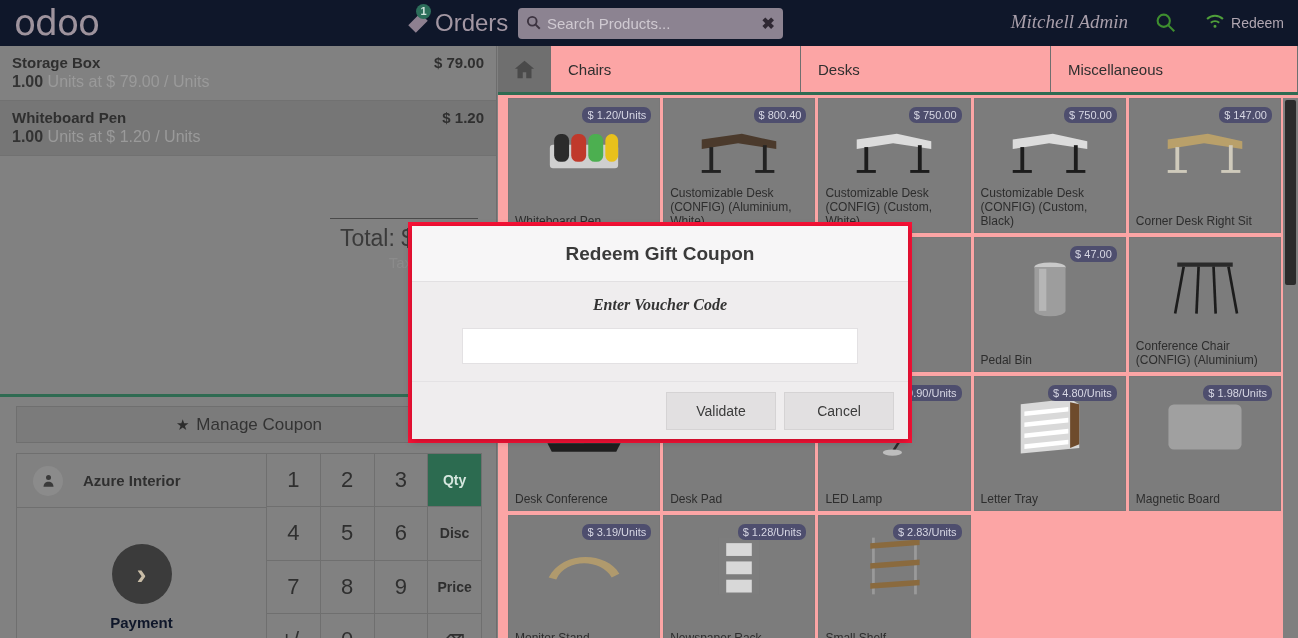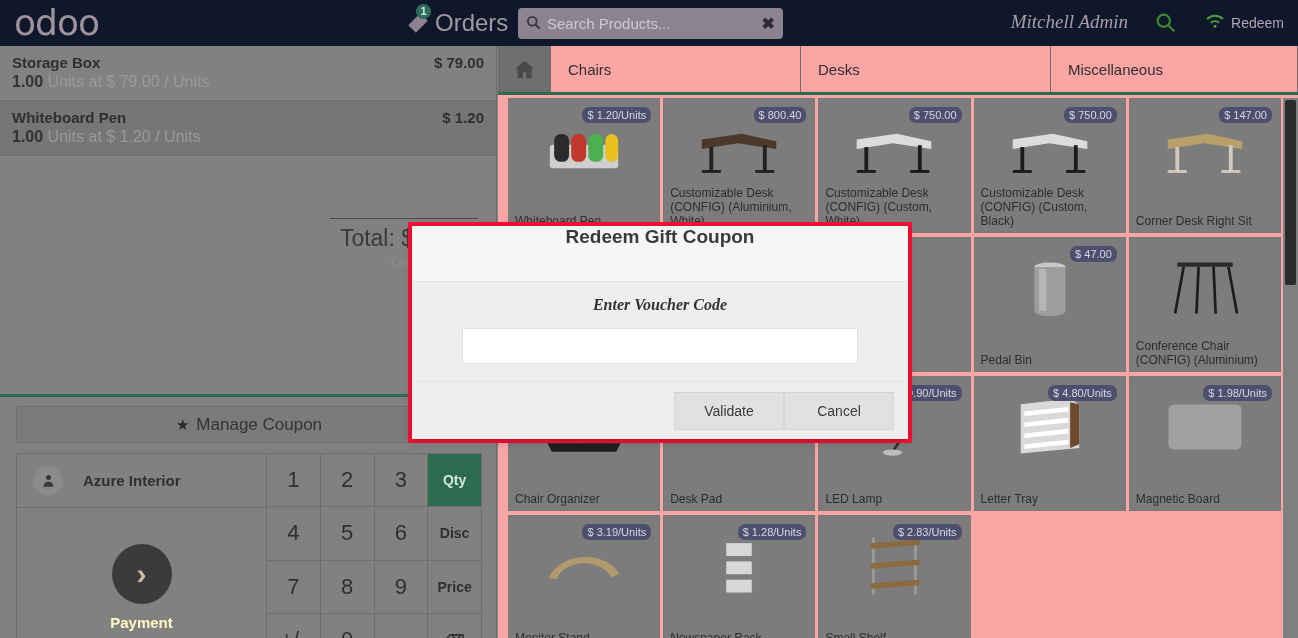--- a/index.html
+++ b/index.html
@@ -114,21 +114,21 @@
   .cust-name { margin-left: 20px; font-size: 15px; font-weight: 700; color: #2f2f2f; }
   .pay-btn {
     flex: 1; display: flex; flex-direction: column;
     align-items: center; justify-content: center; cursor: pointer;
   }
   .pay-circle {
     width: 60px; height: 60px; border-radius: 50%; background: #3b3b3b;
     display: flex; align-items: center; justify-content: center;
     color: #c9bda7; font-size: 30px; font-weight: 700;
   }
-  .pay-label { margin-top: 10px; font-size: 15px; font-weight: 700; color: #fef9c3; }
+  .pay-label { margin-top: 10px; font-size: 15px; font-weight: 700; color: #0f172a; }
 
   .numpad { flex: 1; display: grid; grid-template-columns: repeat(4, 1fr); grid-template-rows: repeat(4, 1fr); }
   .key {
     border-left: 1px solid #6f6f6f; border-bottom: 1px solid #6f6f6f;
     display: flex; align-items: center; justify-content: center;
     font-size: 22px; color: #2f2f2f; cursor: pointer;
   }
   .key.small { font-size: 14px; font-weight: 600; }
   .key.mode-active { background: #2c6b50; color: #d6e7df; }
   .numpad .key:nth-child(4n+4) { }
@@ -188,38 +188,38 @@
     position: absolute; left: 408px; top: 222px; width: 504px; height: 221px;
     border: 4px solid #fa1136; z-index: 50;
   }
   .modal {
     position: absolute; inset: 0; background: #efedee;
     display: flex; flex-direction: column;
     box-shadow: 0 2px 8px rgba(0,0,0,.25);
   }
   .modal-head {
     height: 56px; background: #f7f6f7; border-bottom: 1px solid #e2e0e2;
-    display: flex; align-items: flex-start; justify-content: center;
+    display: flex; align-items: center; justify-content: center;
   }
   .modal-title { font-size: 19px; color: #3a3a3a; font-weight: 600; }
   .modal-body { flex: 1; padding: 14px 50px 0 50px; text-align: center; }
   .modal-label {
     font-size: 16px; font-style: italic; font-weight: 700;
     color: #333; font-family: "Liberation Serif", serif;
   }
   .modal-input {
     margin-top: 14px; width: 100%; height: 36px;
     background: #fff; border: 1px solid #e3e1e3;
     font-size: 15px; padding: 0 8px;
     font-family: "Liberation Sans", sans-serif;
   }
   .modal-foot {
     height: 58px; border-top: 1px solid #e4e2e4;
     display: flex; align-items: center; justify-content: flex-end;
-    gap: 0; padding-right: 14px;
+    gap: 8px; padding-right: 14px;
   }
   .mbtn {
     min-width: 110px; height: 38px; background: #e2e0e1;
     border: 1px solid #d5d3d4; font-size: 14px; color: #3b3b3b;
     cursor: pointer; font-family: "Liberation Sans", sans-serif;
   }
 </style>
 </head>
 <body>
 
@@ -462,21 +462,21 @@
         </div>
         <div class="prod">
           <div class="prod-img">
             <svg width="86" height="64" preserveAspectRatio="xMidYMid meet" viewBox="0 0 80 50">
               <path d="M6 40 L74 40 L70 48 L10 48 Z" fill="#1f1f1f"></path>
               <rect x="14" y="16" width="22" height="24" fill="#2e2e2e"></rect>
               <rect x="40" y="8" width="26" height="32" fill="#1a1a1a"></rect>
               <rect x="18" y="22" width="14" height="10" fill="#4a4a4a"></rect>
             </svg>
           </div>
-          <div class="prod-name">Chair Organizer</div>
+          <div class="prod-name">Desk Conference</div>
         </div>
         <div class="prod">
           <div class="prod-img">
             <svg width="86" height="64" preserveAspectRatio="xMidYMid meet" viewBox="0 0 90 40">
               <path d="M6 26 L30 10 L84 12 L60 30 Z" fill="#1d1d1d"></path>
               <path d="M6 26 L30 10 L32 13 L9 29 Z" fill="#3a3a3a"></path>
             </svg>
           </div>
           <div class="prod-price">$ 1.98/Units</div>
           <div class="prod-name">Desk Pad</div>

